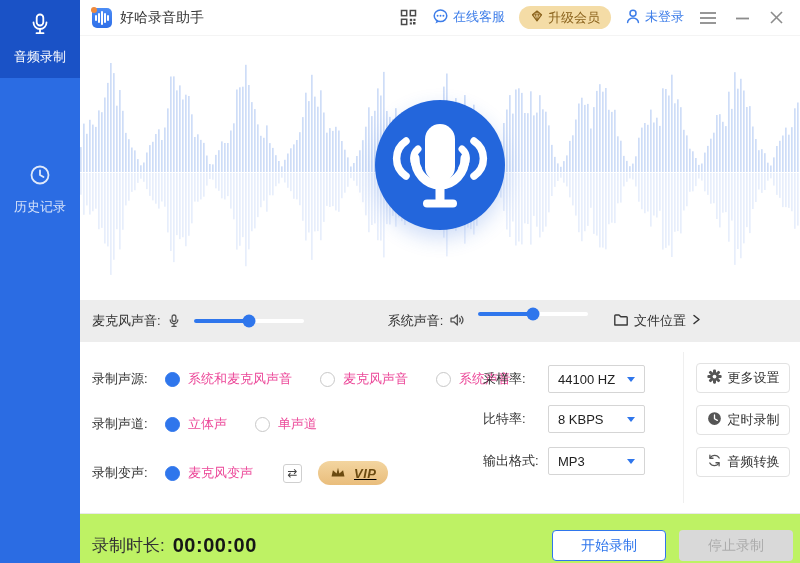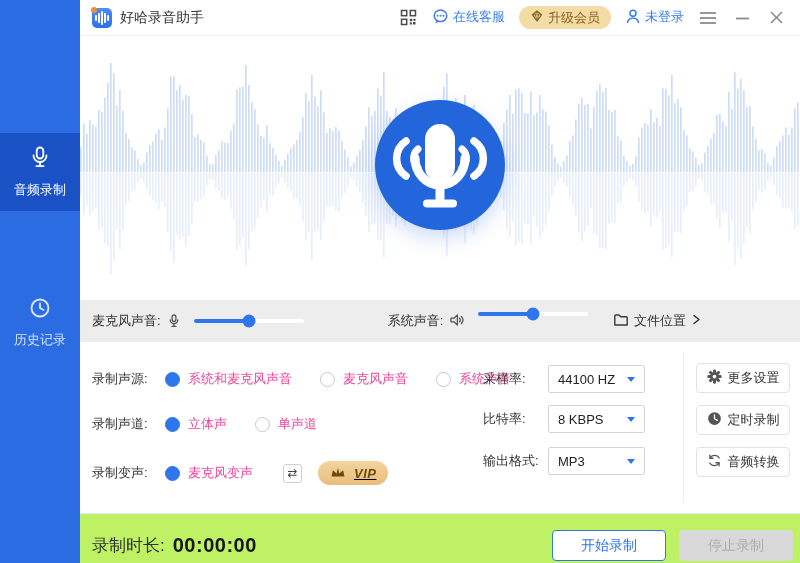--- a/index.html
+++ b/index.html
@@ -4,21 +4,21 @@
 <style>
   * { margin:0; padding:0; box-sizing:border-box; }
   html,body { width:800px; height:563px; }
   body { font-family:"Liberation Sans","DejaVu Sans",sans-serif; background:#fff; }
   .window { width:800px; height:563px; display:flex; overflow:hidden; background:#fff; }
 
   
   .sidebar { width:80px; flex:none; background:#2B6CE3; display:flex; flex-direction:column; }
   .side-item { width:80px; height:78px; display:flex; flex-direction:column; align-items:center; justify-content:center; gap:7px; color:rgba(255,255,255,.8); font-size:13px; cursor:pointer; }
   .side-item.active { background:#1A52C6; color:#fff; }
-  .side-item:first-child { margin-top:133px; }
+  .side-item:first-child { }
   .side-item + .side-item { margin-top:72px; }
 
   
   .main { flex:1; display:flex; flex-direction:column; min-width:0; }
 
   
   .titlebar { height:36px; flex:none; display:flex; align-items:center; padding:0 14px 0 12px; background:#fff; border-bottom:1px solid #F4F4F4; }
   .app-logo { width:20px; height:20px; border-radius:5px; background:linear-gradient(180deg,#4C8CF5,#2E6FE8); position:relative; display:flex; align-items:center; justify-content:center; gap:1px; flex:none; }
   .app-logo i { display:block; width:2px; background:#fff; border-radius:1px; }
   .app-logo .dot { position:absolute; left:-1px; top:-1px; width:6px; height:6px; border-radius:50%; background:#F08A3C; }

